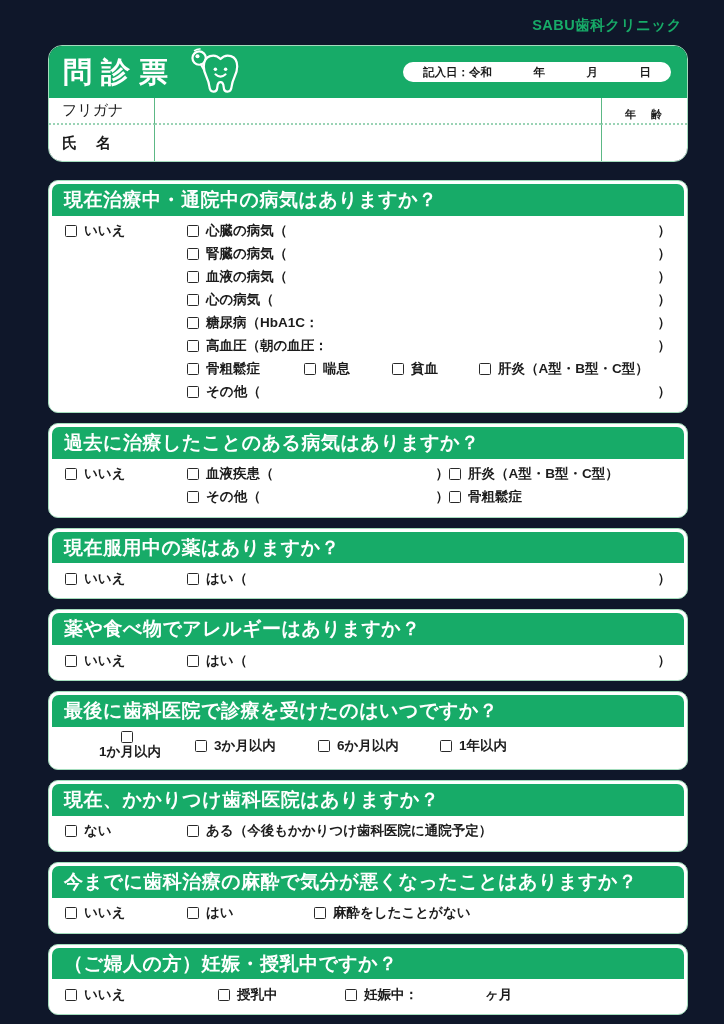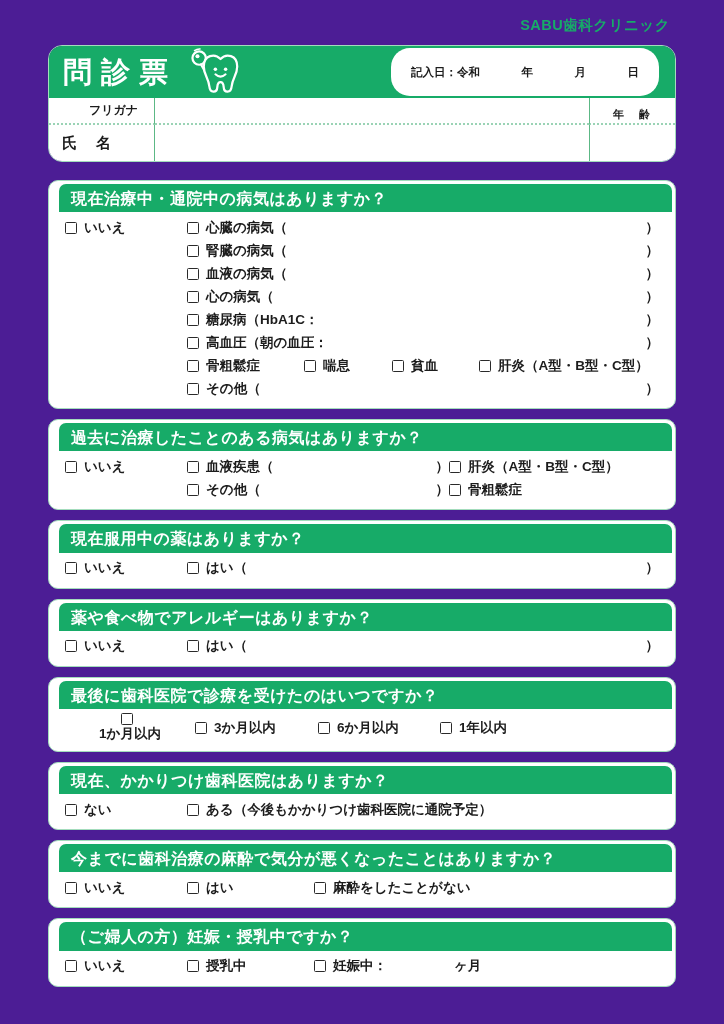--- a/index.html
+++ b/index.html
@@ -1,41 +1,41 @@
 <!DOCTYPE html>
 <html lang="ja"><head>
 <meta charset="utf-8">
 <style>
   * { margin:0; padding:0; box-sizing:border-box; }
   html,body { background:#fff; }
   body { font-family:"Liberation Sans","DejaVu Sans",sans-serif; color:#1c1c1c; }
-  .page { width:724px; height:1024px; overflow:hidden; background:#4c1d95; padding:16px 48px 0 48px; }
+  .page { width:724px; height:1024px; overflow:hidden; background:#0f172a; padding:16px 36px 0 48px; }
 
   .logo { text-align:right; font-size:14.5px; font-weight:700; color:#17ab68; letter-spacing:.5px; padding-right:6px; margin-bottom:10px; }
 
   
   .hero { border:1.5px solid #a3dcbc; border-radius:14px; overflow:hidden; margin-bottom:18px; }
   .hero-top { background:#17ab68; height:52px; display:flex; align-items:center; padding:0 16px 0 14px; }
   .hero-title { color:#fff; font-size:29px; font-weight:700; letter-spacing:9px; line-height:1; }
   .mascot { margin-left:6px; flex-shrink:0; }
-  .date-pill { margin-left:auto; background:#fff; border-radius:19px; height:48px; width:268px; display:flex; align-items:center; padding:0 20px; font-size:11.5px; font-weight:700; color:#1c1c1c; }
+  .date-pill { margin-left:auto; background:#fff; border-radius:19px; height:20px; width:268px; display:flex; align-items:center; padding:0 20px; font-size:11.5px; font-weight:700; color:#1c1c1c; }
   .dgap { flex:1; min-width:14px; }
 
   .nametable { display:grid; grid-template-columns:106px 1fr 86px; grid-template-rows:27px 36px; background:#fff; }
   .nt-cell { display:flex; align-items:center; }
   .nt-cell.r1 { border-bottom:2px dotted #9ad3b5; }
   .nt-cell.c1 { border-right:1.5px solid #5cb885; justify-content:flex-start; padding-left:13px; }
   .nt-cell.c3 { border-left:1.5px solid #5cb885; justify-content:center; }
-  .furigana-label { font-size:12px; font-weight:700;margin-left:27px; }
+  .furigana-label { font-size:15px; font-weight:400; }
   .age-label { font-size:11px; font-weight:700; letter-spacing:2px;margin-top:8px; }
   .name-label { font-size:15px; font-weight:700; letter-spacing:2px; }
 
   
   .card { border:1.5px solid #a3dcbc; border-radius:10px; margin-bottom:10px; padding:3px; background:#fff; }
-  .card-head { background:#17ab68; border-radius:7px 7px 0 0; color:#fff; font-weight:700; font-size:16px; letter-spacing:.5px; padding:5px 12px 4px 12px; line-height:1.2;margin-left:7px; }
+  .card-head { background:#17ab68; border-radius:7px 7px 0 0; color:#fff; font-weight:700; font-size:19px; letter-spacing:.5px; padding:5px 12px 4px 12px; line-height:1.2; }
   .card-body { padding:4px 13px 5px 13px; }
   .row { display:flex; min-height:23px; font-size:13.5px; font-weight:700; }
   .cell { display:inline-flex; align-items:center; flex-shrink:0; }
   .cell.grow { flex:1; }
   .cb { width:12px; height:12px; border:1.7px solid #2a2a2a; border-radius:1.5px; margin-right:7px; flex-shrink:0; background:#fff; }
   .optlabel { white-space:nowrap; }
   .fill { flex:1; min-width:8px; }
   .close { margin-left:2px; }
 </style>
 </head>
@@ -304,21 +304,21 @@
         </div>
       </section>
       <section class="card">
         <div class="card-head">（ご婦人の方）妊娠・授乳中ですか？</div>
         <div class="card-body">
           <div class="row">
             <span class="cell" style="width: 122px;">
               <span class="cb"></span>
               <span class="optlabel">いいえ</span>
             </span>
-            <span class="cell" style="width: 127px;">
+            <span class="cell" style="width: 127px; margin-left: 31px;">
               <span class="cb"></span>
               <span class="optlabel">授乳中</span>
             </span>
             <span class="cell" style="width: 140px;">
               <span class="cb"></span>
               <span class="optlabel">妊娠中：</span>
             </span>
             <span class="cell">
               <span class="optlabel">ヶ月</span>
             </span>

